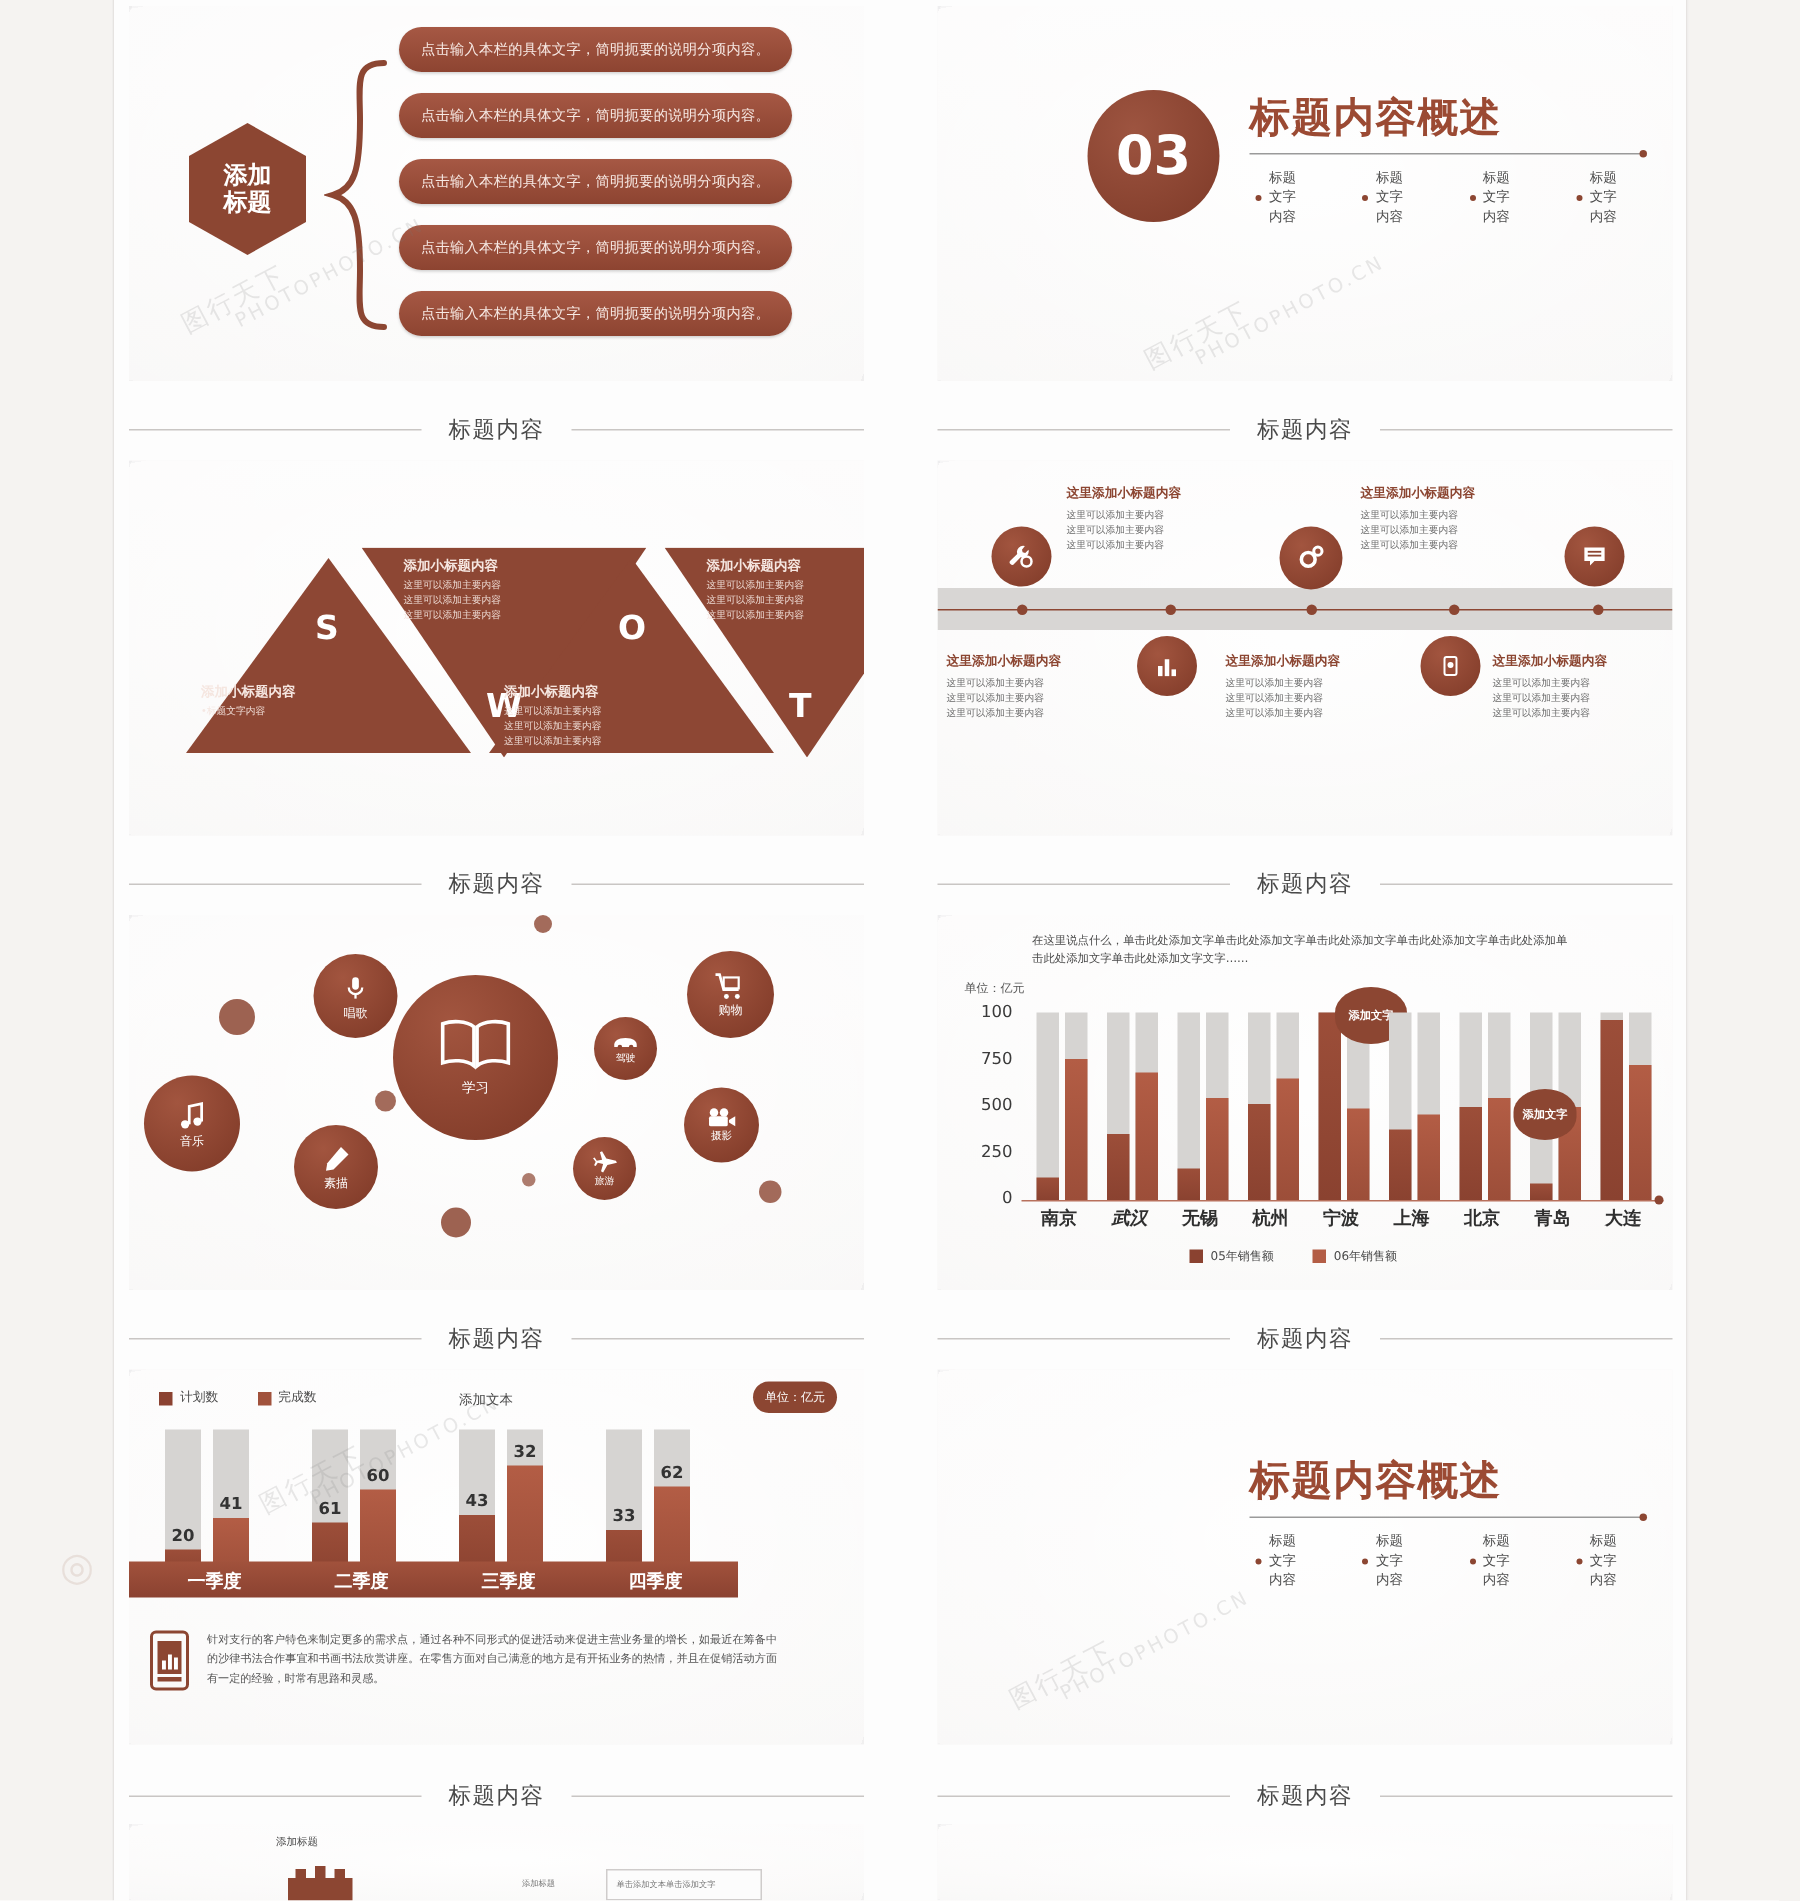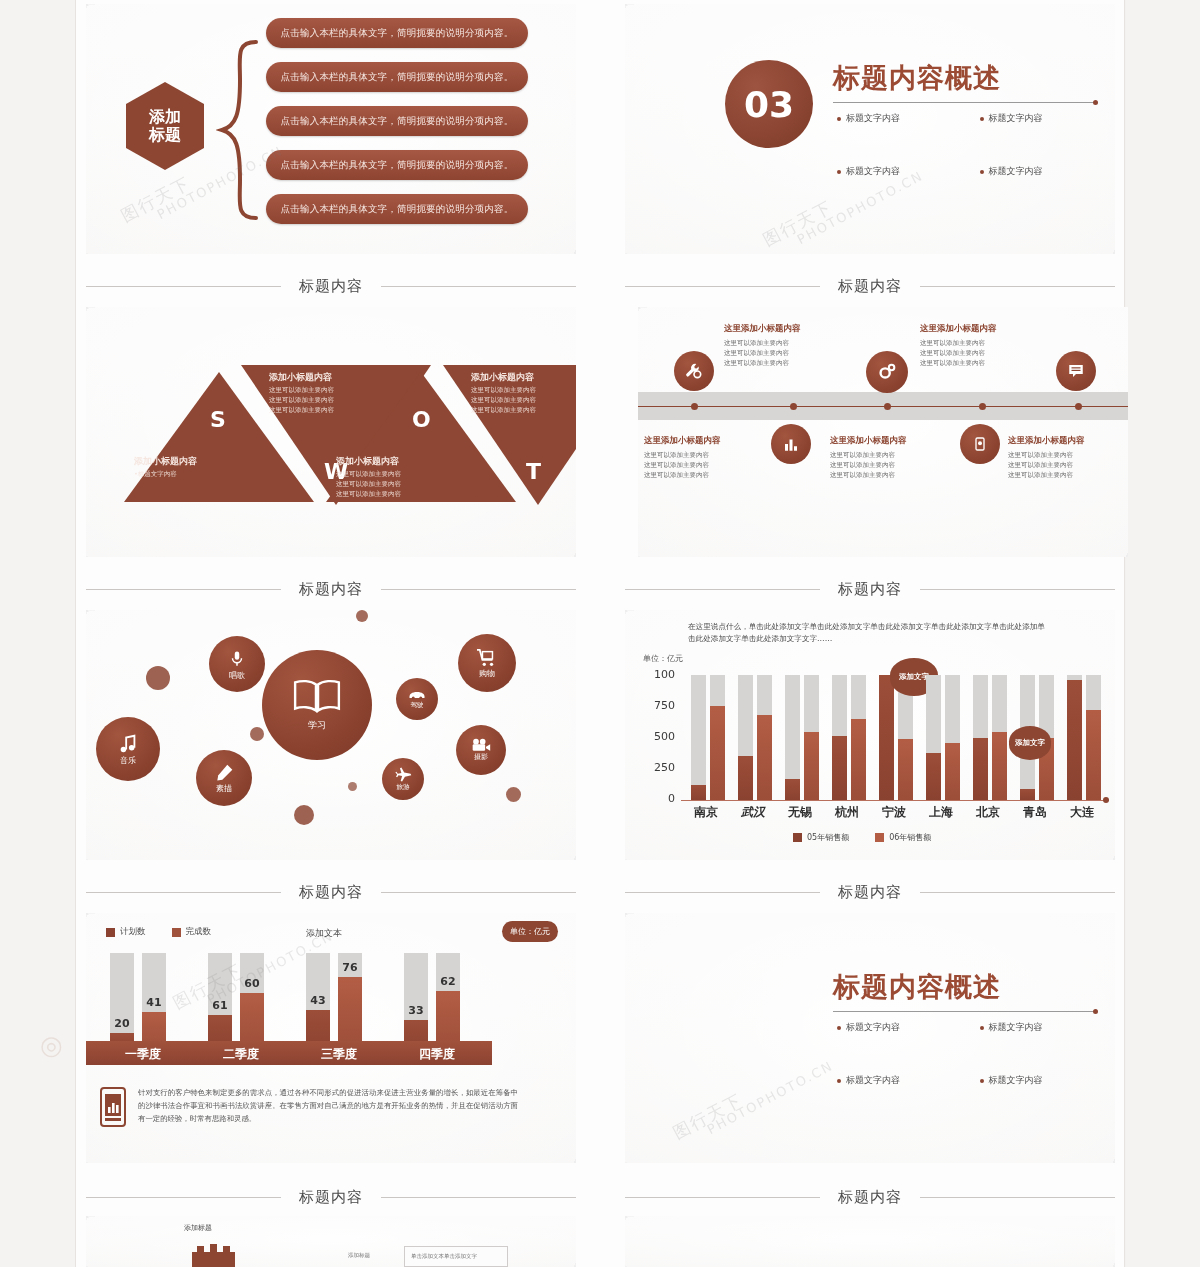--- a/index.html
+++ b/index.html
@@ -76,21 +76,21 @@
   
   .numcircle {
     position:absolute; border-radius:50%;
     background: radial-gradient(circle at 35% 30%, #9d5440, #7e3a28);
     display:flex; align-items:center; justify-content:center;
     color:#fff; font-weight:bold;
   }
   .bigtitle { position:absolute; color:#9b4a33; font-weight:bold; }
   .tline { position:absolute; height:1px; background:#9a9a9a; }
   .tline::after { content:''; position:absolute; right:-3px; top:-2px; width:5px;height:5px;border-radius:50%;background:#8c4632;}
-  .bullets { position:absolute; display:grid; grid-template-columns:1fr 1fr; row-gap:8px; column-gap:14px;gap:40px; }
+  .bullets { position:absolute; display:grid; grid-template-columns:1fr 1fr 1fr 1fr; row-gap:8px; column-gap:14px;gap:40px; }
   .bullets span { font-size:9px; color:#4d4d4d; display:flex; align-items:center; gap:5px;}
   .bullets span::before { content:''; width:4px;height:4px;border-radius:50%;background:#8c4632;flex:0 0 auto;}
 
   
   .tri-up, .tri-dn { position:absolute; }
   .tri-up { background:#8d4734; clip-path: polygon(50% 0, 100% 100%, 0 100%); }
   .tri-dn { background:#8d4734; clip-path: polygon(0 0, 100% 0, 50% 100%); }
   .swot-letter { position:absolute; color:#fff; font-size:22px; font-weight:bold; }
   .swot-txt { position:absolute; color:#f5e6e0; }
   .swot-txt .h { font-size:9px; font-weight:bold; margin-bottom:2px; }
@@ -242,21 +242,21 @@
       <div class="swot-letter" style="left:440px; top:152px;">T</div>
       <div class="swot-txt" style="left:385px; top:64px; width:118px;">
         <div class="h">添加小标题内容</div>
         <div class="l">这里可以添加主要内容</div>
         <div class="l">这里可以添加主要内容</div>
         <div class="l">这里可以添加主要内容</div>
       </div>
     </div>
   </div>
 
-  <div class="slide" style="left:625px; top:307px; width:490px; height:250px;margin-left:13px;">
+  <div class="slide" style="left:625px; top:307px; width:490px; height:250px;">
     <div class="bg"></div>
     <div class="bgfade"></div>
     <div class="content">
       <div class="tlbar" style="left:0; top:85px; width:490px; height:28px;"></div>
       <div class="tlline" style="left:0; top:99px; width:490px;"></div>
       <div class="tlnode" style="left:53px;  top:96px;"></div>
       <div class="tlnode" style="left:152px; top:96px;"></div>
       <div class="tlnode" style="left:246px; top:96px;"></div>
       <div class="tlnode" style="left:341px; top:96px;"></div>
       <div class="tlnode" style="left:437px; top:96px;"></div>
@@ -554,21 +554,21 @@
       <div class="vlbl" style="left:122px; top:86px;  width:24px; text-align:center;">61</div>
       <div class="greybar" style="left:154px; top:40px; width:24px; height:100px;"></div>
       <div class="barB" style="left:154px; top:80px;  width:24px; height:60px;"></div>
       <div class="vlbl" style="left:154px; top:64px;  width:24px; text-align:center;">60</div>
 
       <div class="greybar" style="left:220px; top:40px; width:24px; height:100px;"></div>
       <div class="barA" style="left:220px; top:97px;  width:24px; height:43px;"></div>
       <div class="vlbl" style="left:220px; top:81px;  width:24px; text-align:center;">43</div>
       <div class="greybar" style="left:252px; top:40px; width:24px; height:100px;"></div>
       <div class="barB" style="left:252px; top:64px;  width:24px; height:76px;"></div>
-      <div class="vlbl" style="left:252px; top:48px;  width:24px; text-align:center;">76</div>
+      <div class="vlbl" style="left:252px; top:48px;  width:24px; text-align:center;">32</div>
 
       <div class="greybar" style="left:318px; top:40px; width:24px; height:100px;"></div>
       <div class="barA" style="left:318px; top:107px; width:24px; height:33px;"></div>
       <div class="vlbl" style="left:318px; top:91px;  width:24px; text-align:center;">33</div>
       <div class="greybar" style="left:350px; top:40px; width:24px; height:100px;"></div>
       <div class="barB" style="left:350px; top:78px;  width:24px; height:62px;"></div>
       <div class="vlbl" style="left:350px; top:62px;  width:24px; text-align:center;">62</div>
 
       <div class="qtab" style="left:0px; top:128px; width:406px; height:24px;"></div>
       <div class="qlbl" style="left:12px;  top:133px; width:90px;">一季度</div>

